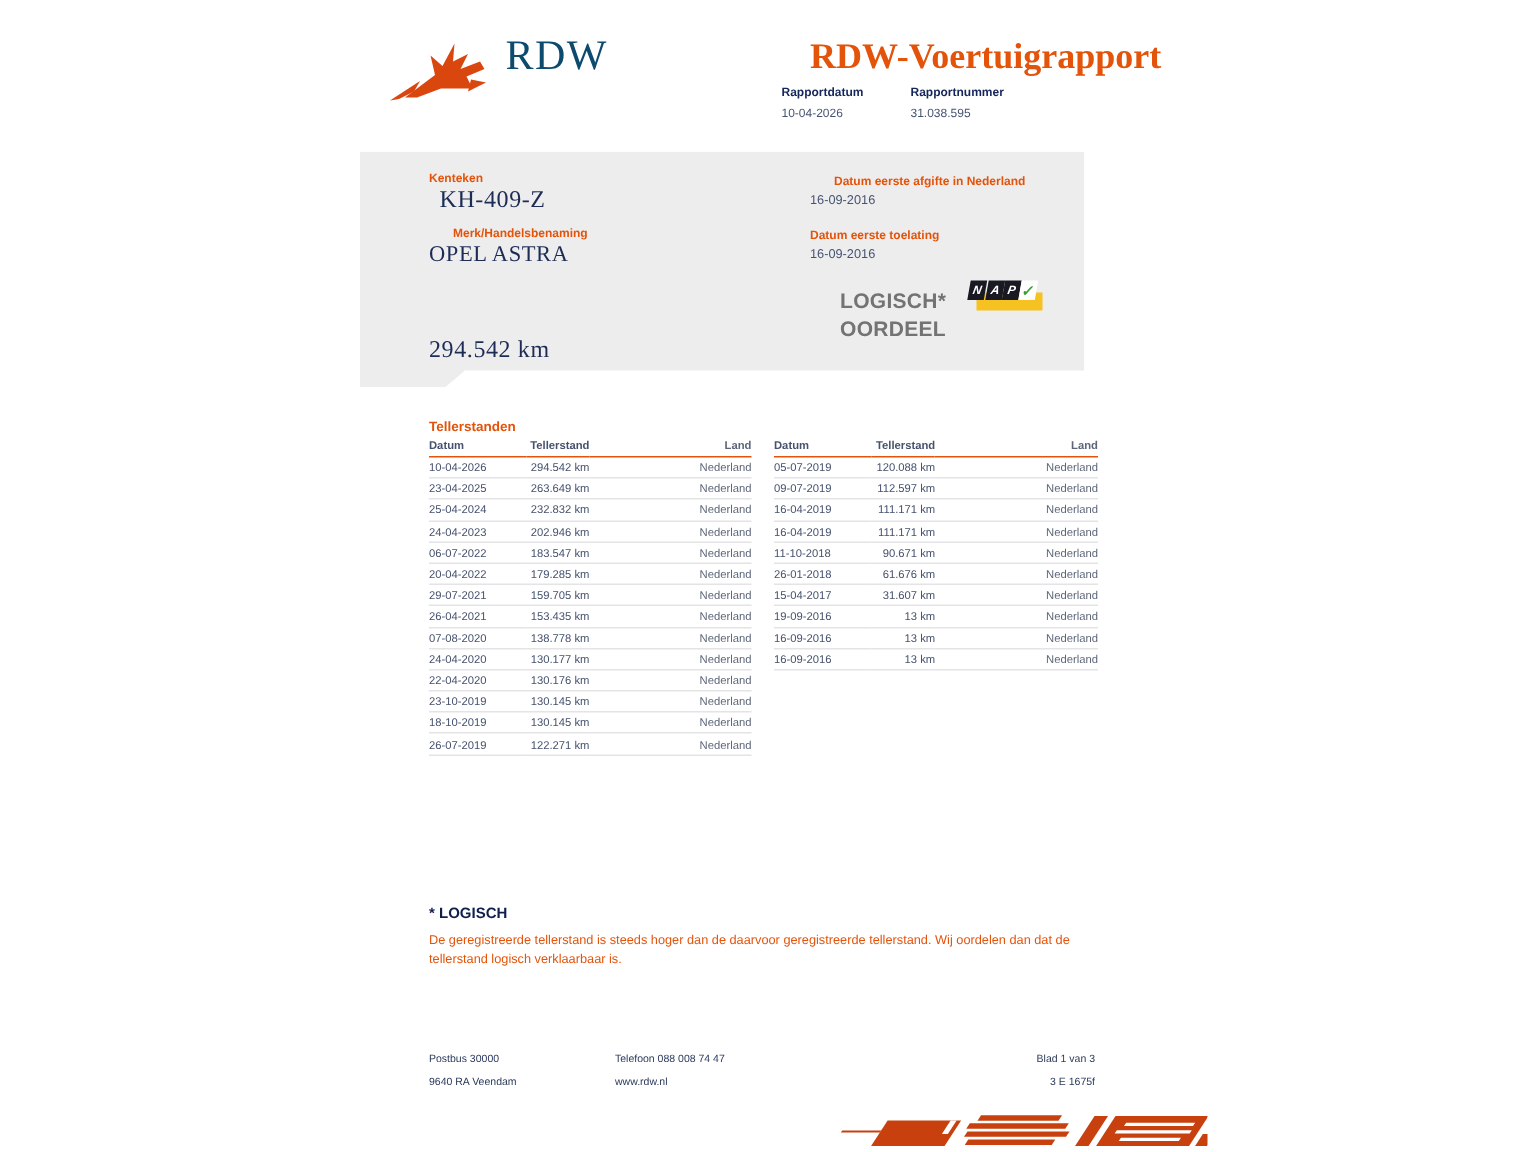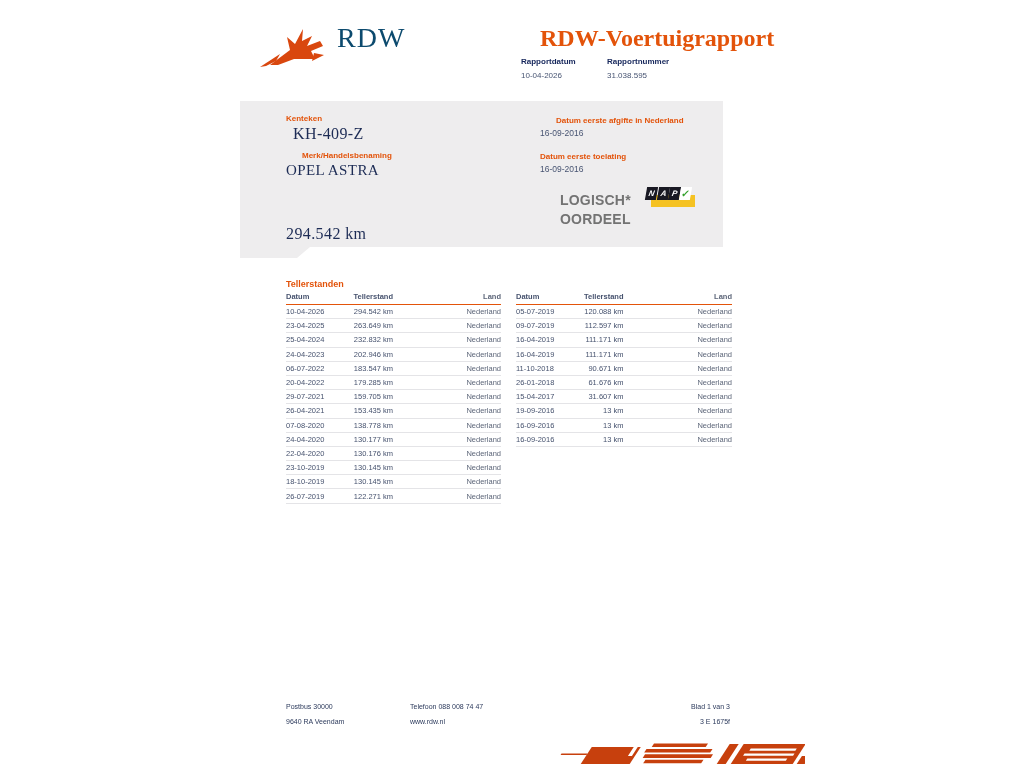--- a/index.html
+++ b/index.html
@@ -248,20 +248,24 @@
           <td class="c2">Nederland</td>
         </tr>
         <tr>
           <td class="c0">16-09-2016</td>
           <td class="c1">13 km</td>
           <td class="c2">Nederland</td>
         </tr>
       </tbody>
   </table>
 
+  <div class="abs" style="left:286px; top:604px;">
+    <div class="expl-head">* LOGISCH</div>
+    <div class="expl-body">De geregistreerde tellerstand is steeds hoger dan de daarvoor geregistreerde tellerstand. Wij oordelen dan dat de tellerstand logisch verklaarbaar is.</div>
+  </div>
 
   <div class="abs foot" style="left:286px; top:699px;">
     <div>Postbus 30000</div>
     <div>9640 RA Veendam</div>
   </div>
   <div class="abs foot" style="left:410px; top:699px;">
     <div>Telefoon 088 008 74 47</div>
     <div>www.rdw.nl</div>
   </div>
   <div class="abs foot right" style="left:600px; top:699px; width:130px;">

